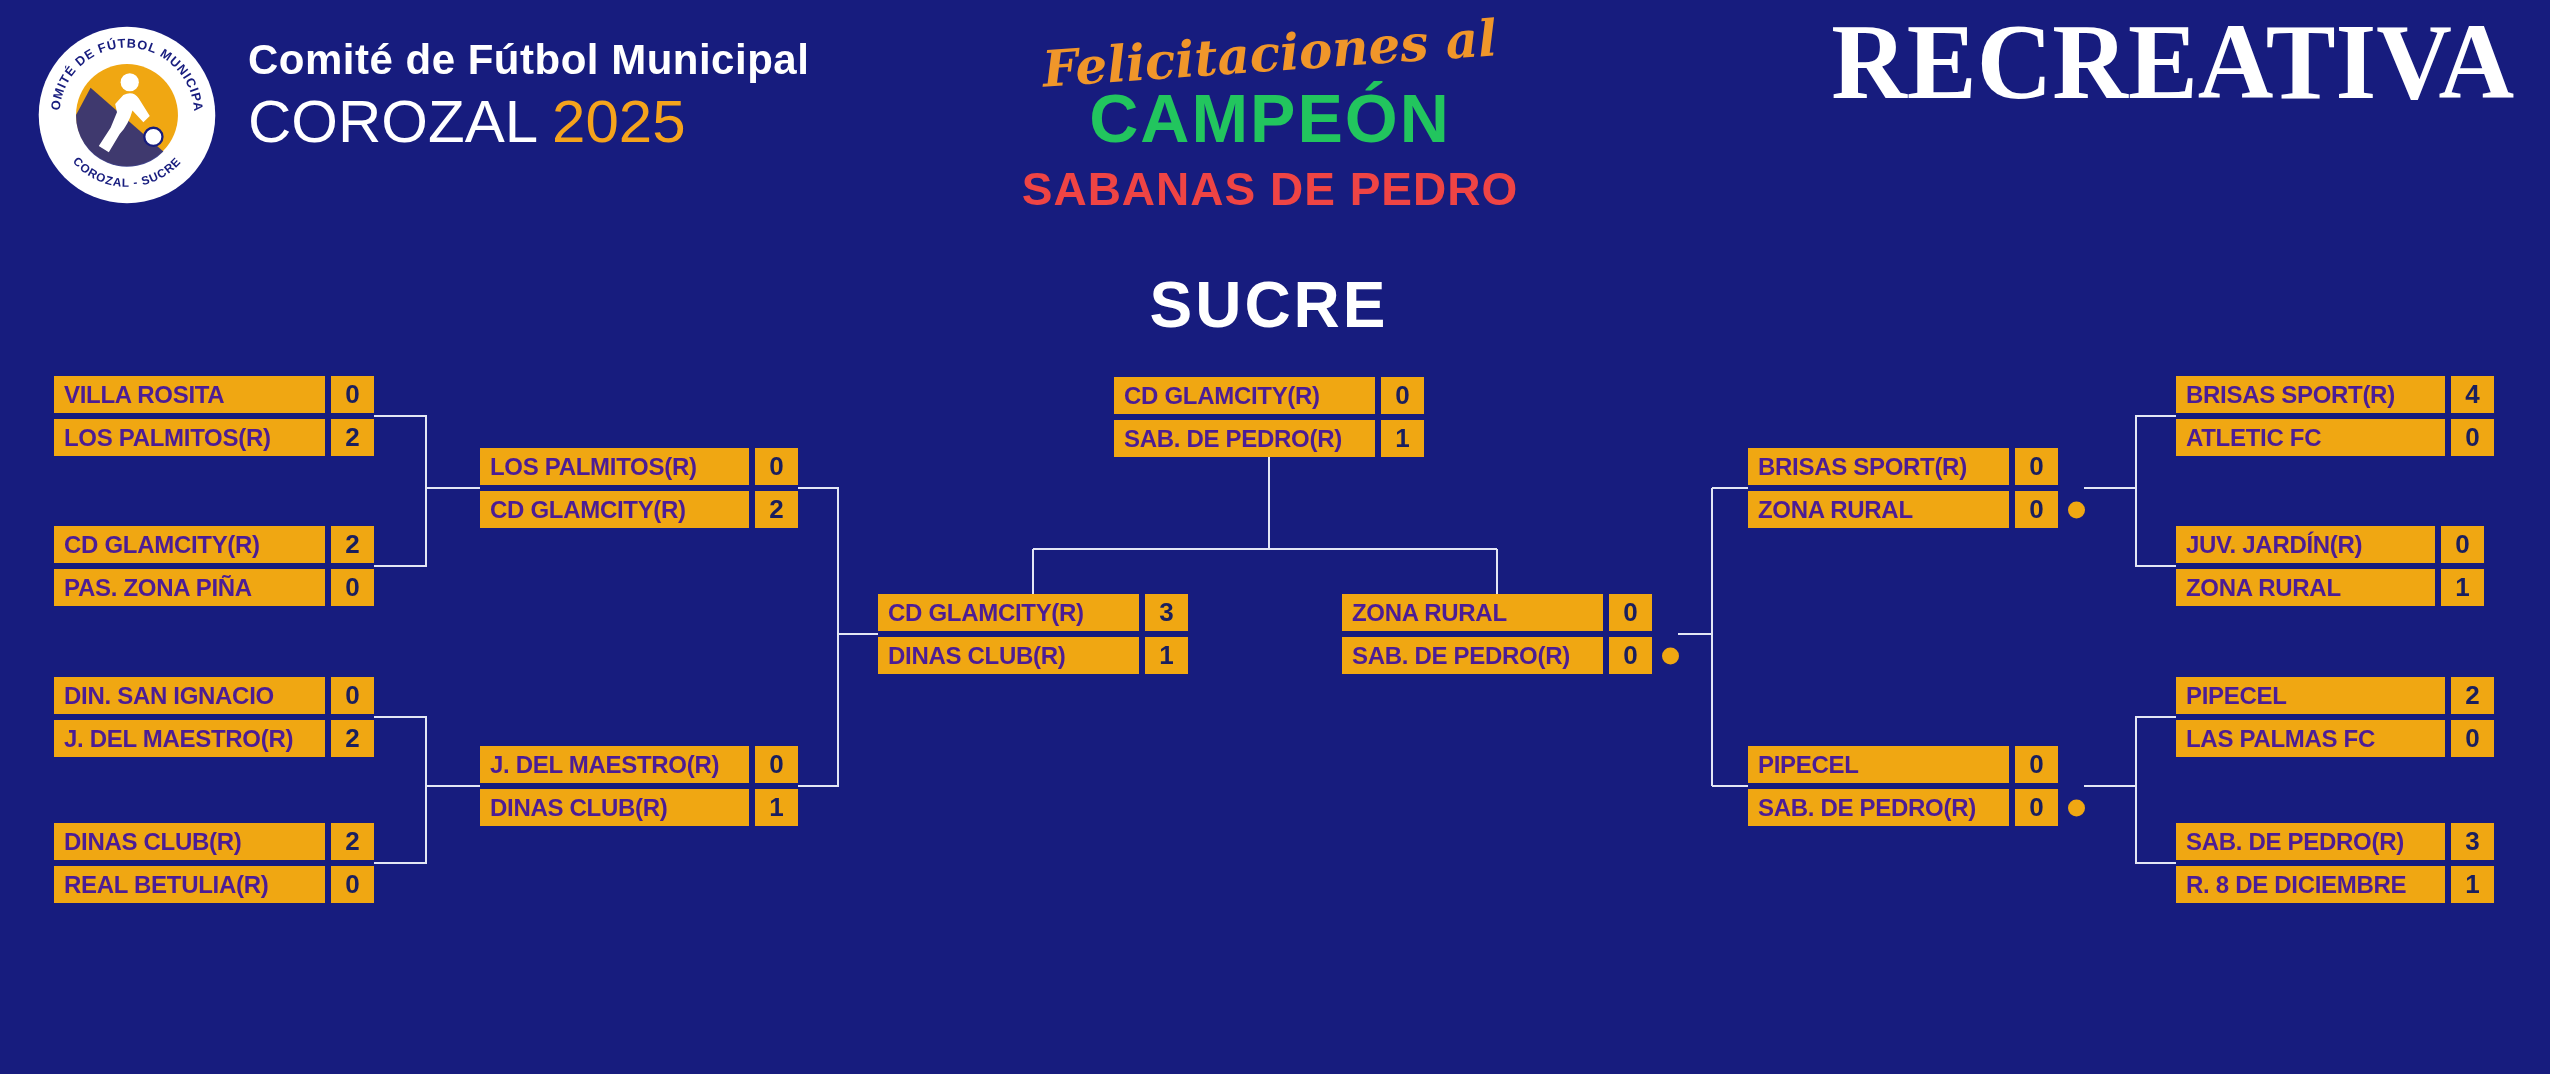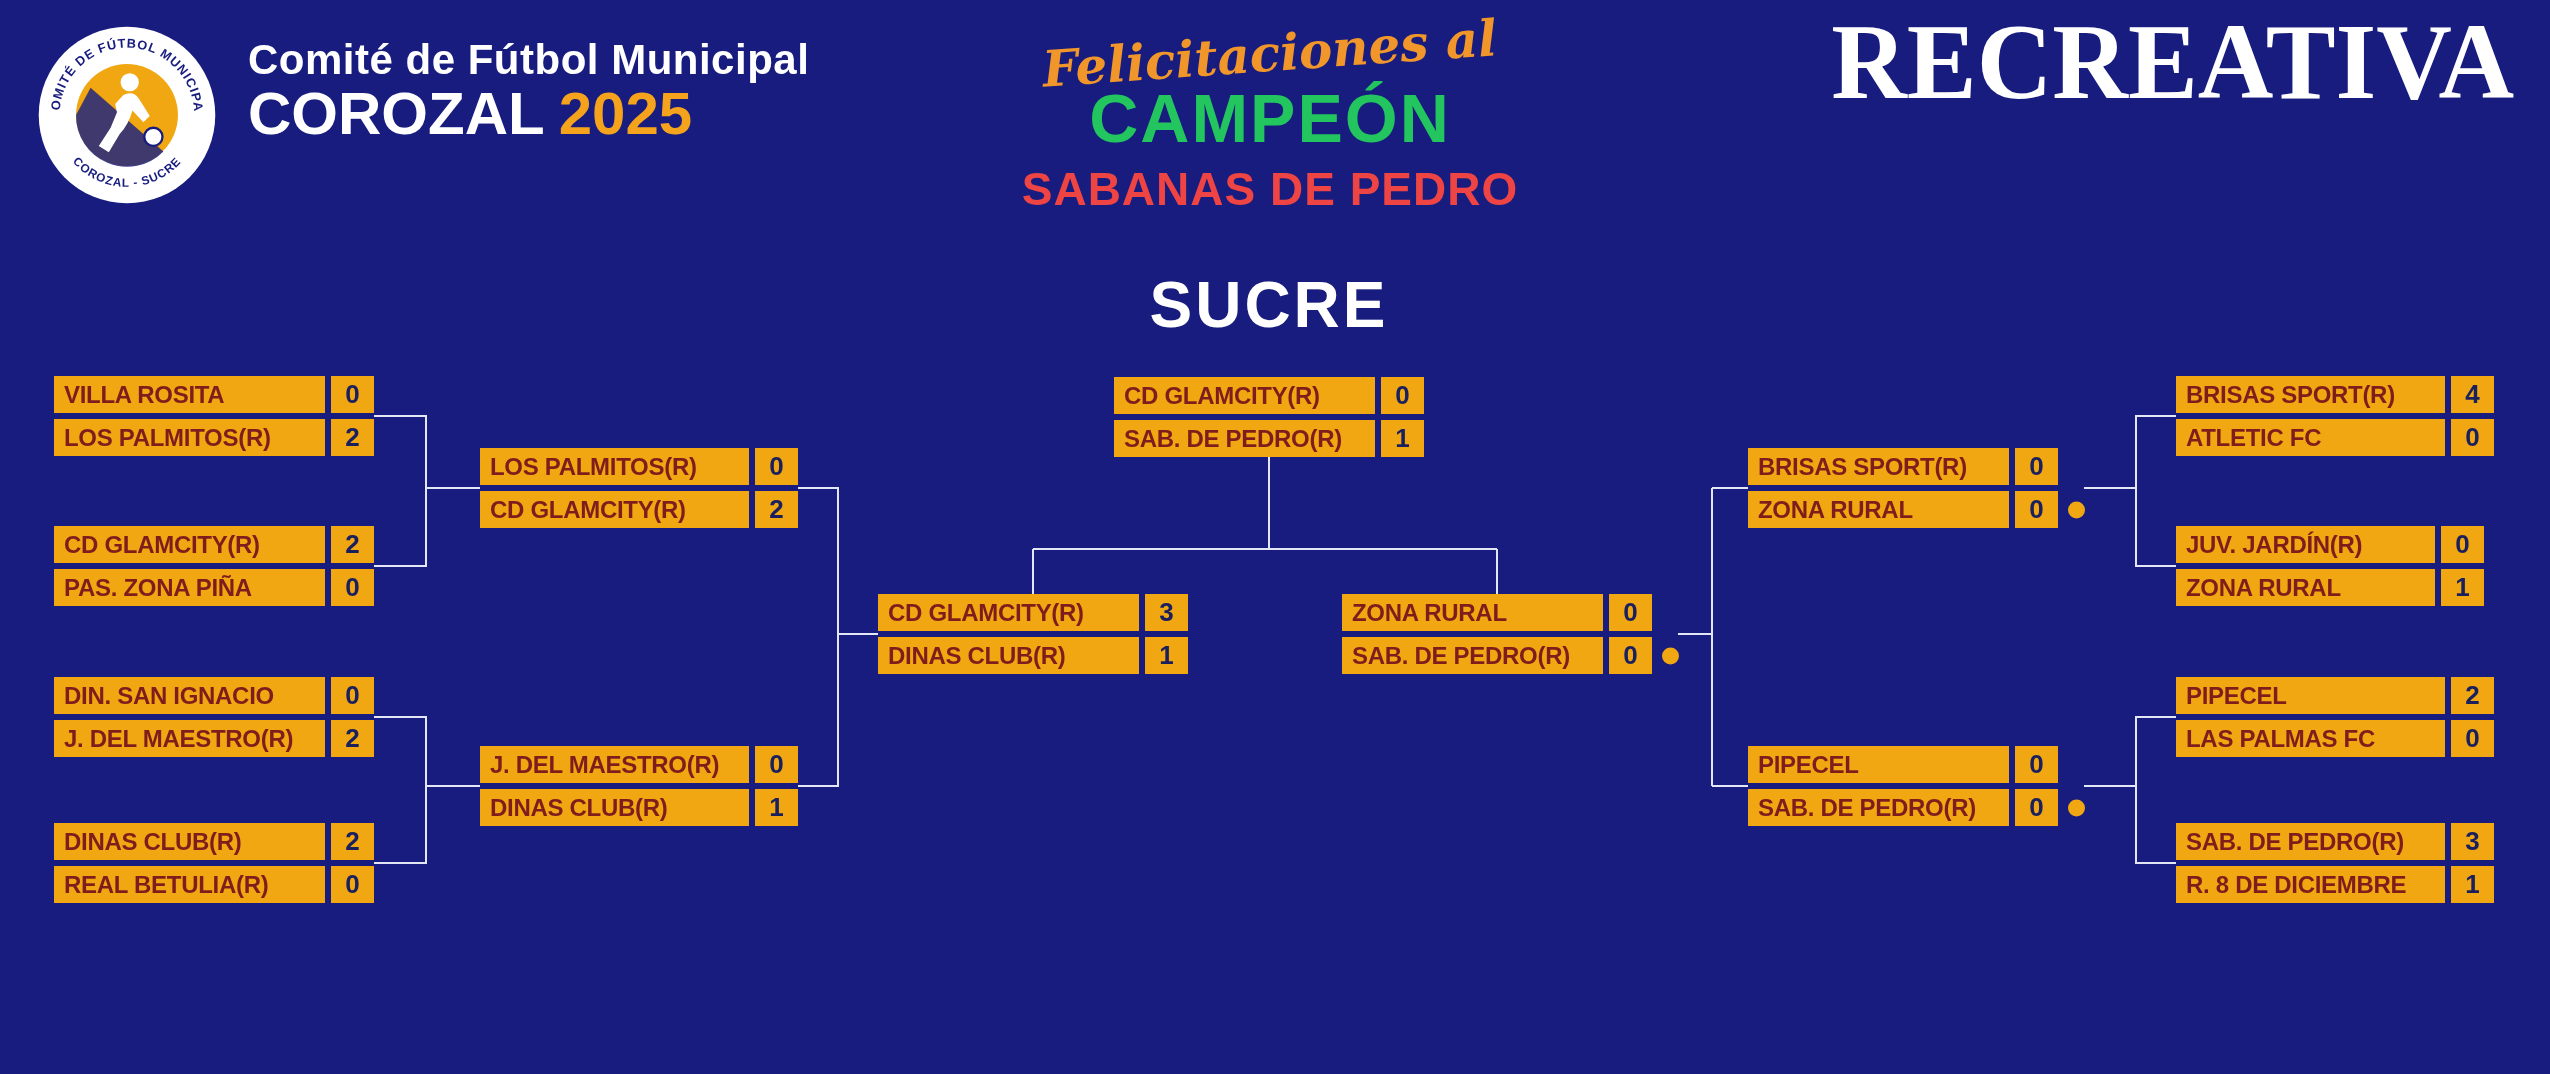--- a/index.html
+++ b/index.html
@@ -8,21 +8,21 @@
     position:relative;
     overflow:hidden;
     background:#171c7e;
     font-family:"Liberation Sans", sans-serif;
   }
 
   
   .logo { position:absolute; left:36px; top:24px; width:182px; height:182px; }
   .org  { position:absolute; left:248px; top:36px; }
   .org-line1 { font-size:42px; font-weight:bold; color:#ffffff; letter-spacing:0.5px; }
-  .org-line2 { font-size:60px; font-weight:bold; color:#ffffff; margin-top:0; line-height:1; }
+  .org-line2 { font-size:60px; font-weight:normal; color:#ffffff; margin-top:8px; line-height:1; }
   .org-line2 .year { color:#f5a31c; margin-left:14px; }
   .website   { font-size:52px; font-weight:bold; color:#ffffff; margin-top:12px; letter-spacing:0.5px; }
 
   .champ { position:absolute; left:900px; top:24px; width:740px; text-align:center; }
   .champ-script {
     display:inline-block;
     font-family:"DejaVu Serif", serif; font-style:italic; font-weight:bold;
     font-size:50px; color:#f0962a; transform:rotate(-4deg);
   }
   .champ-label { font-size:68px; font-weight:bold; color:#22c55e; letter-spacing:2px; line-height:1.05; }
@@ -38,21 +38,21 @@
   .final-label {
     position:absolute; left:1119px; top:268px; width:300px; text-align:center;
     font-size:64px; font-weight:bold; color:#ffffff; letter-spacing:3px;
   }
 
   
   .connectors { position:absolute; left:0; top:0; z-index:0; }
   .match { position:absolute; z-index:1; }
   .trow  { display:flex; height:37px; margin-bottom:6px; position:relative; }
   .tname {
-    flex:1; background:#f0a712; color:#7f1d1d;
+    flex:1; background:#f0a712; color:#4c1d95;
     font-weight:bold; font-size:24px; line-height:37px;
     padding-left:10px; letter-spacing:-0.3px;
     white-space:nowrap; overflow:hidden;
   }
   .tscore {
     width:43px; margin-left:6px; background:#f0a712; color:#1a1f5e;
     font-weight:bold; font-size:26px; line-height:37px; text-align:center;
   }
   .dot {
     position:absolute; right:-27px; top:50%; transform:translateY(-50%);

